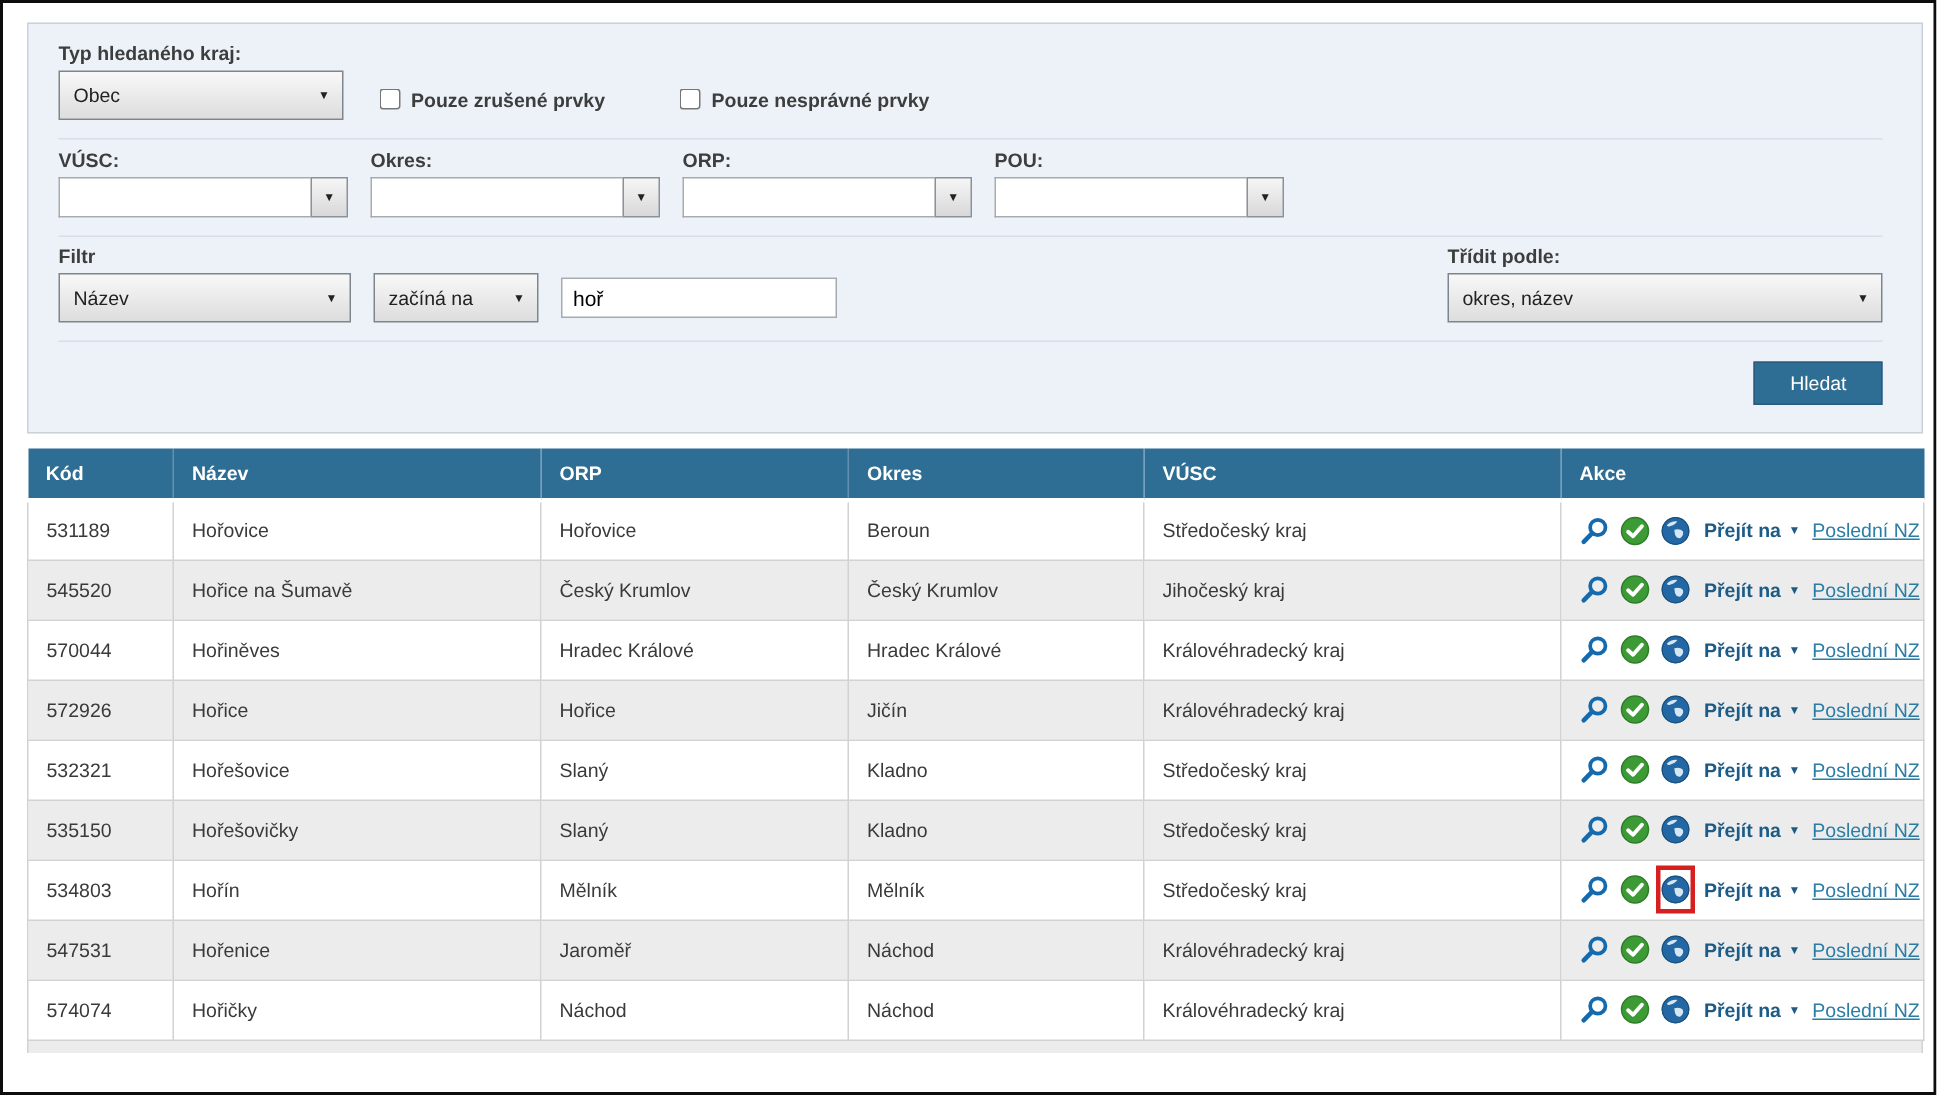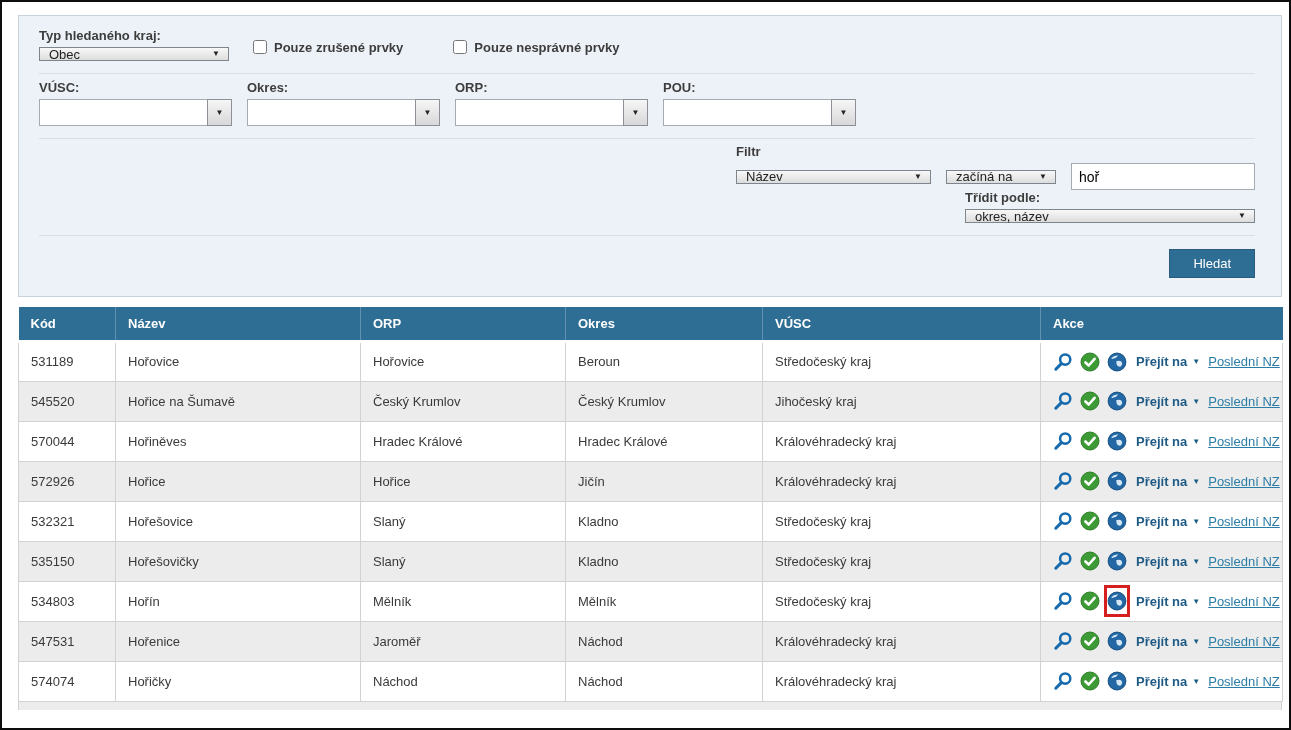--- a/index.html
+++ b/index.html
@@ -26,26 +26,26 @@
   .panel {
     margin-top:13px; background:#edf2f8; border:1px solid #c9d1da;
     padding:12px 26px 18px 20px;
   }
   .sep { border:none; border-top:1px solid #d7dee6; margin:12px 0 0 0; }
   .field-label { font-size:13px; font-weight:bold; color:#3d3d3d; margin-bottom:4px; display:block; }
 
   .row1 { display:flex; align-items:flex-end; }
   .row2 { display:flex; margin-top:6px; }
   .row2 .group { margin-right:15px; }
-  .row3 { display:flex; justify-content:space-between; align-items:flex-end; margin-top:5px;flex-direction:column; }
+  .row3 { display:flex; justify-content:space-between; align-items:flex-end; margin-top:5px; }
   .row4 { display:flex; justify-content:flex-end; margin-top:13px; }
 
   
   .sel {
-    height:14px; background:linear-gradient(#f8f8f8,#dddddd);
+    height:33px; background:linear-gradient(#f8f8f8,#dddddd);
     border:1px solid #7e858c; display:flex; align-items:center;
     justify-content:space-between; padding:0 8px 0 9px; font-size:13px; color:#222;
     cursor:pointer;
   }
   .sel-arrow { font-size:8px; color:#222; line-height:1; }
 
   
   .combo { display:flex; }
   .combo input {
     width:168px; height:27px; border:1px solid #a5abb1; border-right:none;

